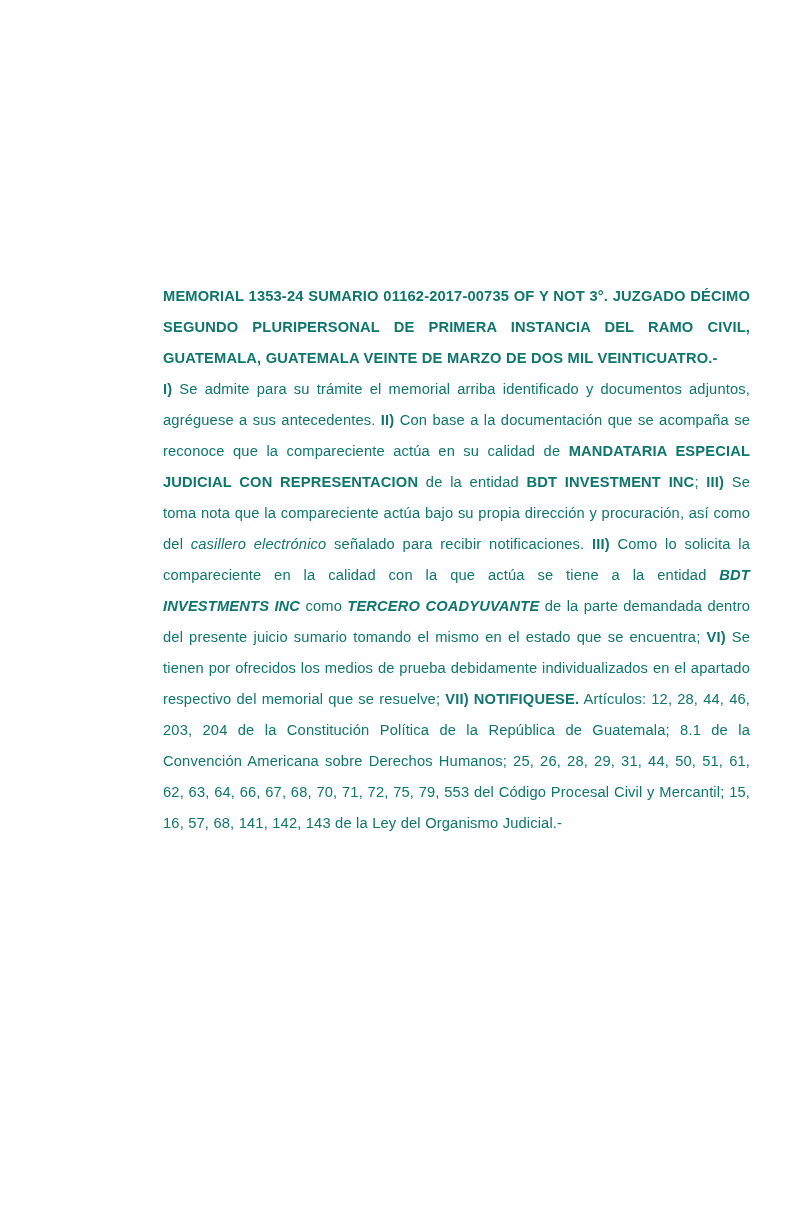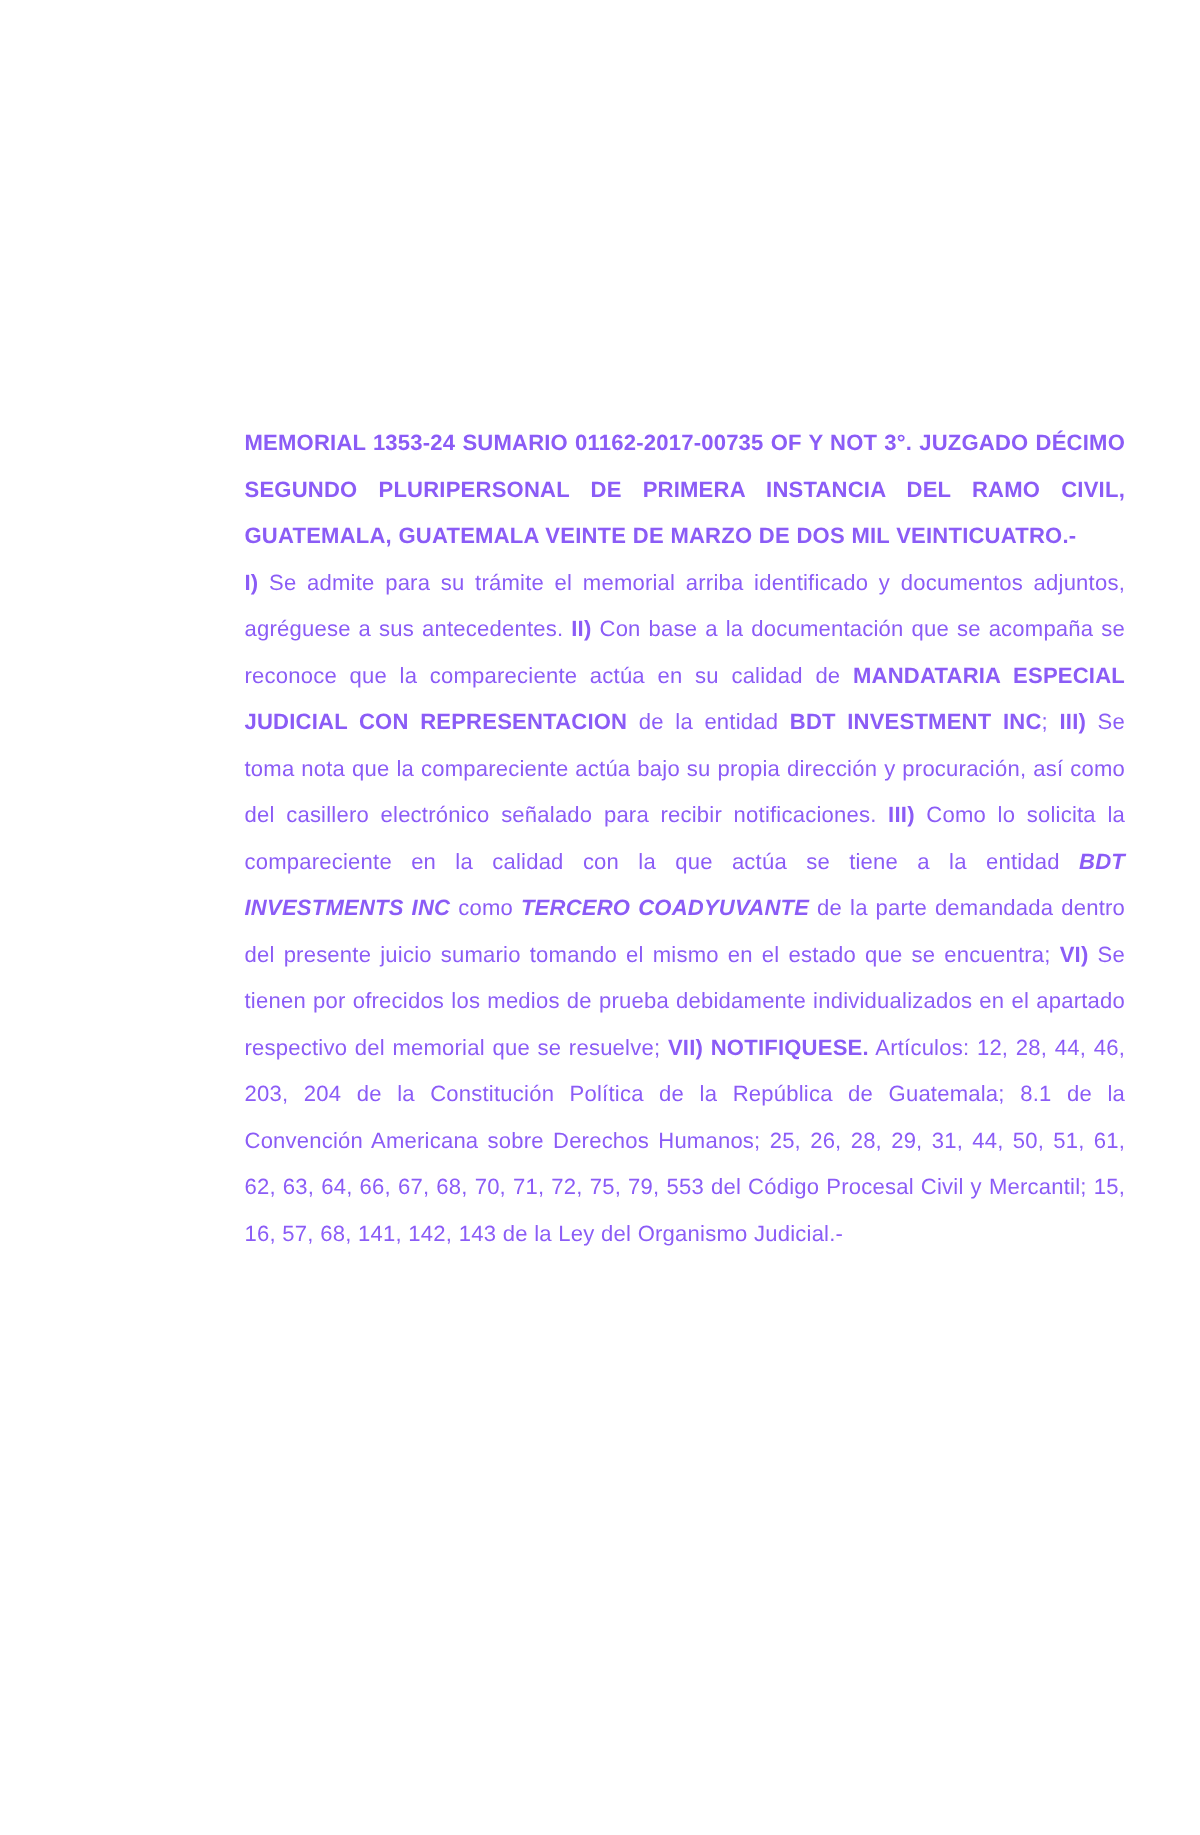--- a/index.html
+++ b/index.html
@@ -31,40 +31,41 @@
     top: 281px;
     width: 587px;
   }
   .para {
     margin: 0;
     padding: 0;
     font-size: 14.7px;
     line-height: 31px;
     text-align: justify;
     text-justify: inter-word;
-    color: #8b5cf6;
+    color: #0f766e;
     letter-spacing: 0.01em;
     word-spacing: 0.01em;
   }
   .para.heading {
     font-weight: bold;
   }
   
   .para::after {
     content: "";
     display: inline-block;
     width: 100%;
   }
   .para.nostretch::after {
     content: none;
   }
   b, .b {
     font-weight: bold;
   }
   i, .i {
+    font-style: italic;
   }
   .bi {
     font-weight: bold;
     font-style: italic;
   }
 </style>
 </head>
 <body>
 
 <div class="page">

